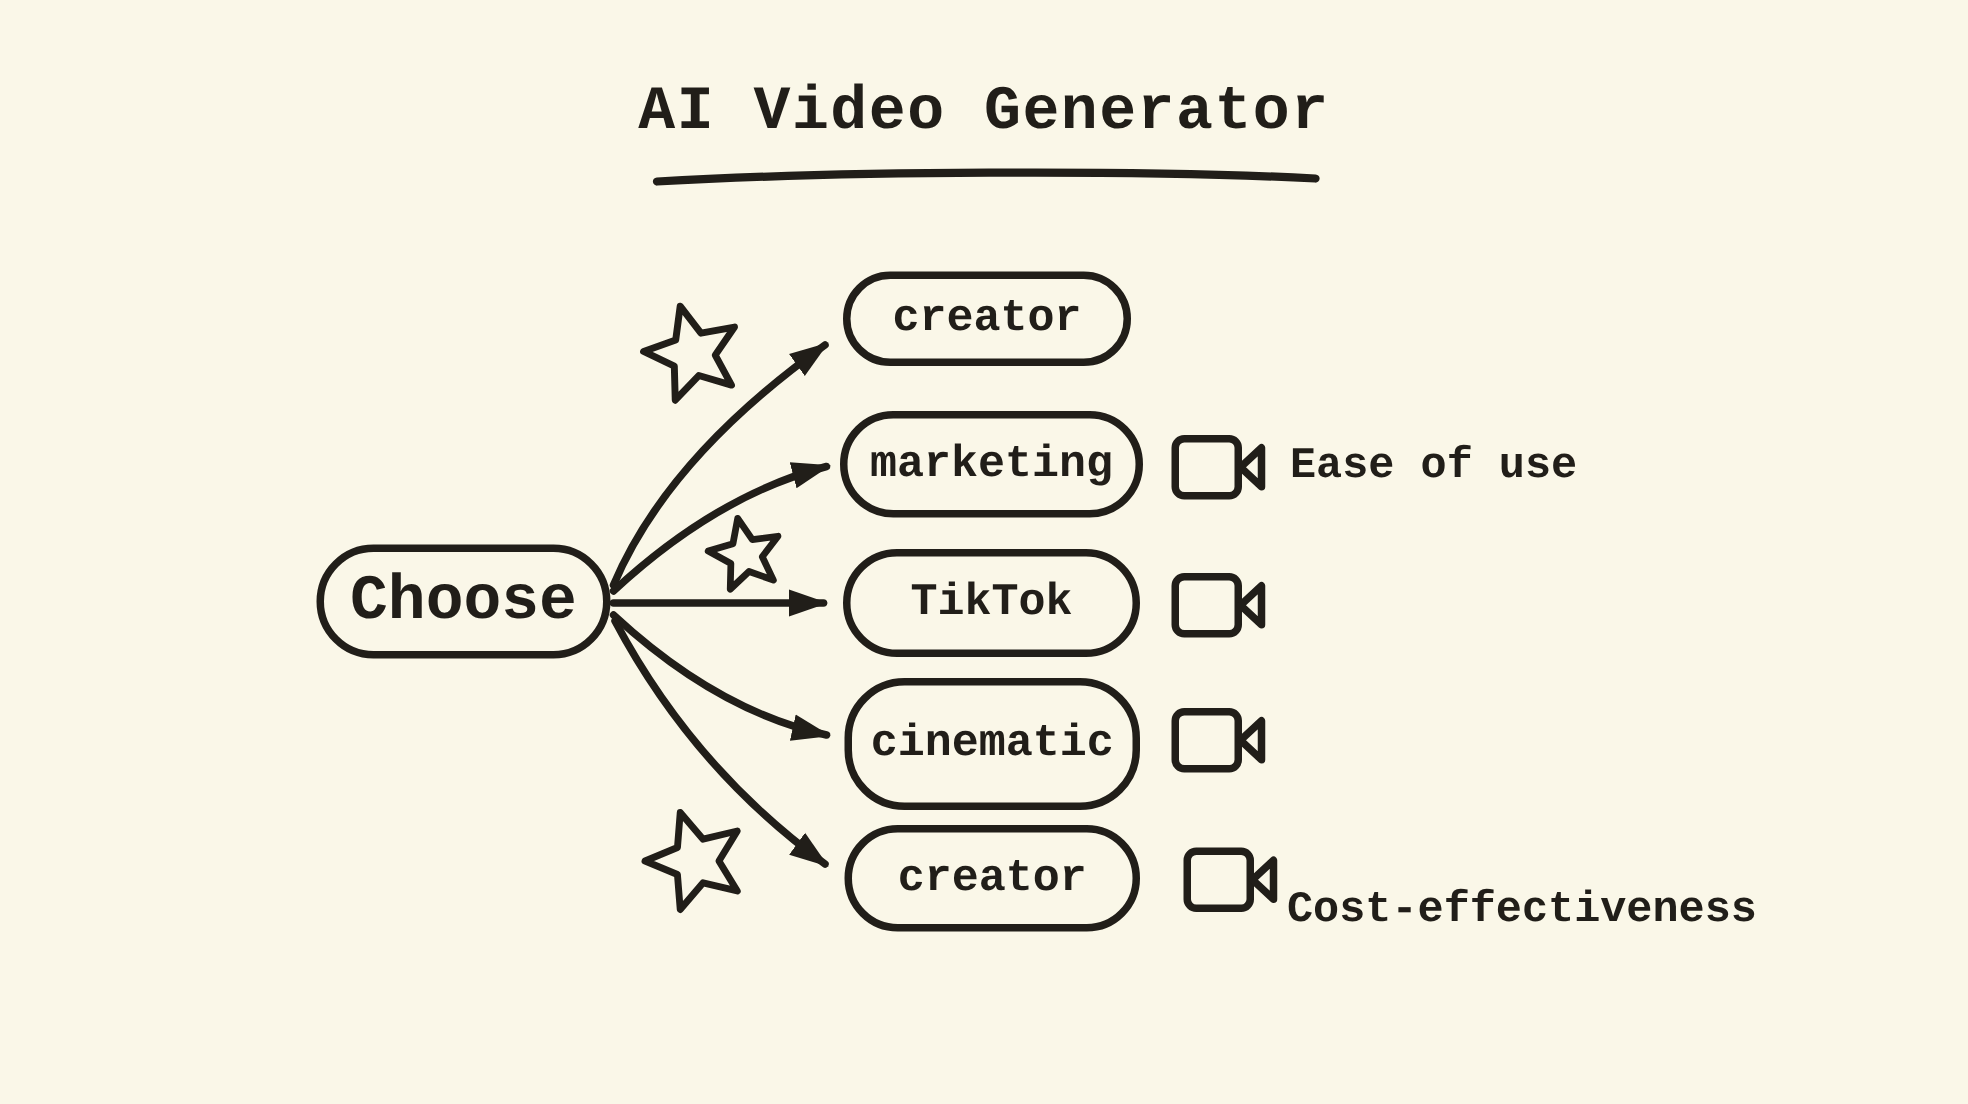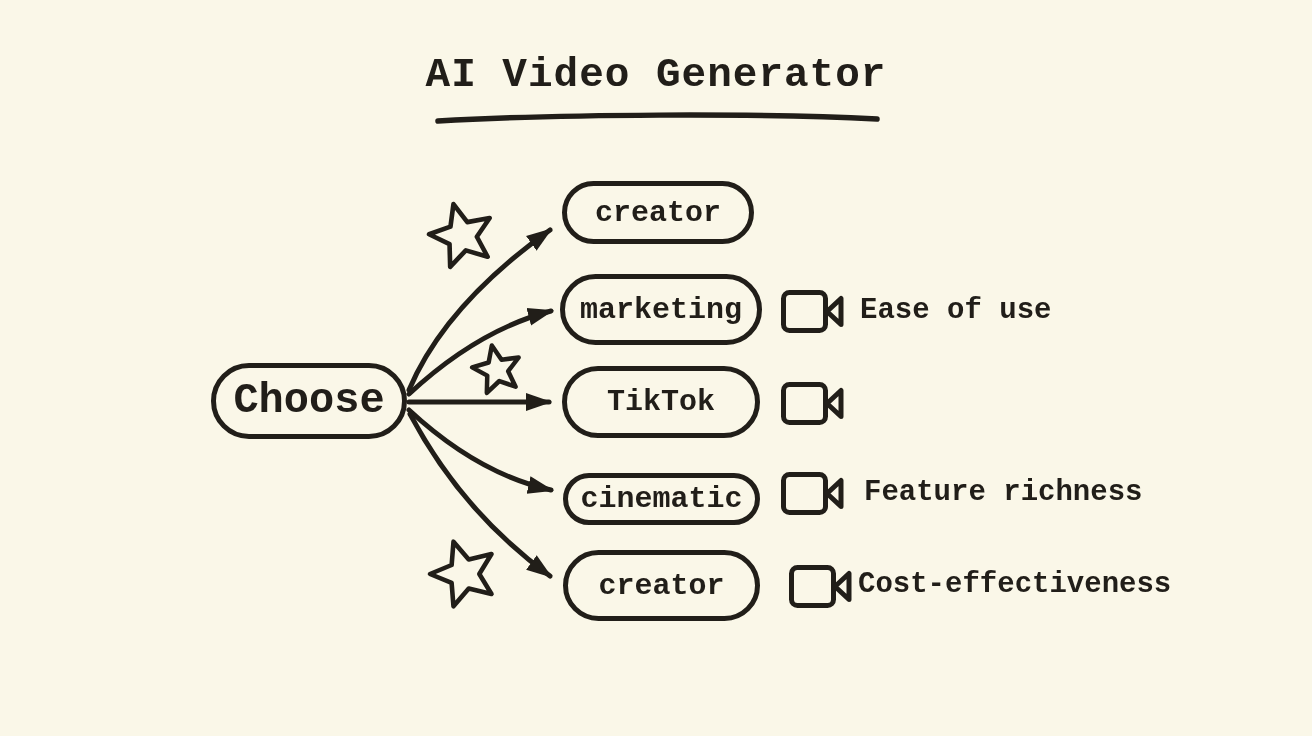--- a/index.html
+++ b/index.html
@@ -83,25 +83,24 @@
   </div>
 
   <div class="node" style="left:562px; top:366px; width:198px; height:72px;">
     <span>TikTok</span>
   </div>
 
   <div class="node" style="left:560px; top:274px; width:202px; height:71px;">
     <span>marketing</span>
   </div>
 
-  <div class="node" style="left:563px; top:473px; width:197px; height:52px;">
+  <div class="node" style="left:563px; top:452px; width:197px; height:88px;">
     <span>cinematic</span>
   </div>
 
   <div class="node" style="left:563px; top:550px; width:197px; height:71px;">
     <span>creator</span>
   </div>
 
   <div class="crit" style="left:860px; top:290px;">Ease of use</div>
-  <div class="crit" style="left:864px; top:472px;">Feature richness</div>
-  <div class="crit" style="left:858px; top:564px;">Cost-effectiveness</div>
+  <div class="crit" style="left:858px; top:586px;">Cost-effectiveness</div>
 
 </div>
 
 </body></html>

